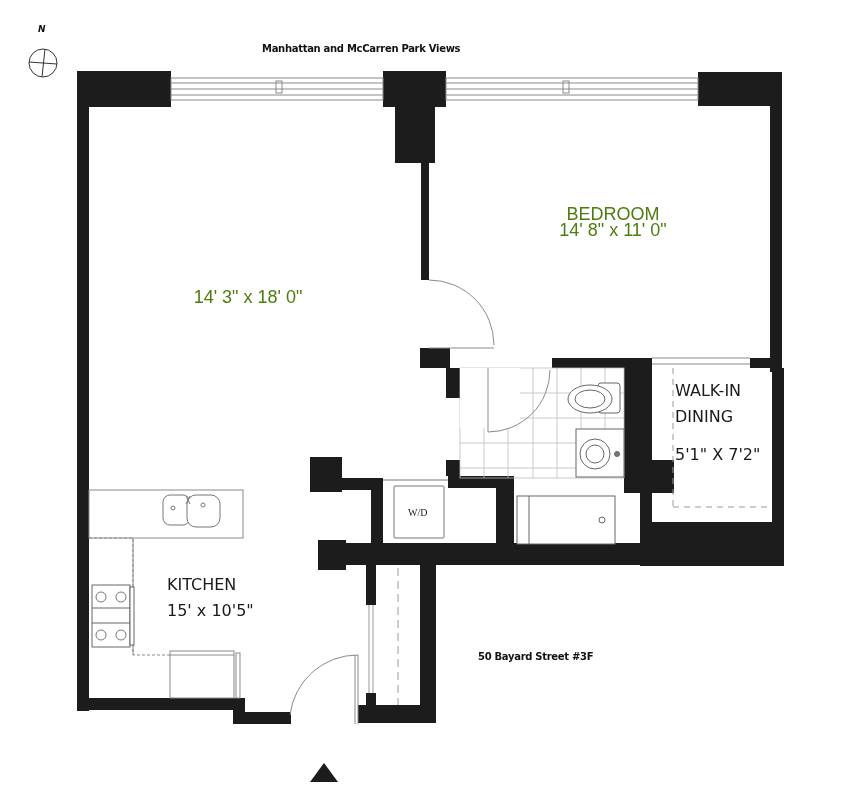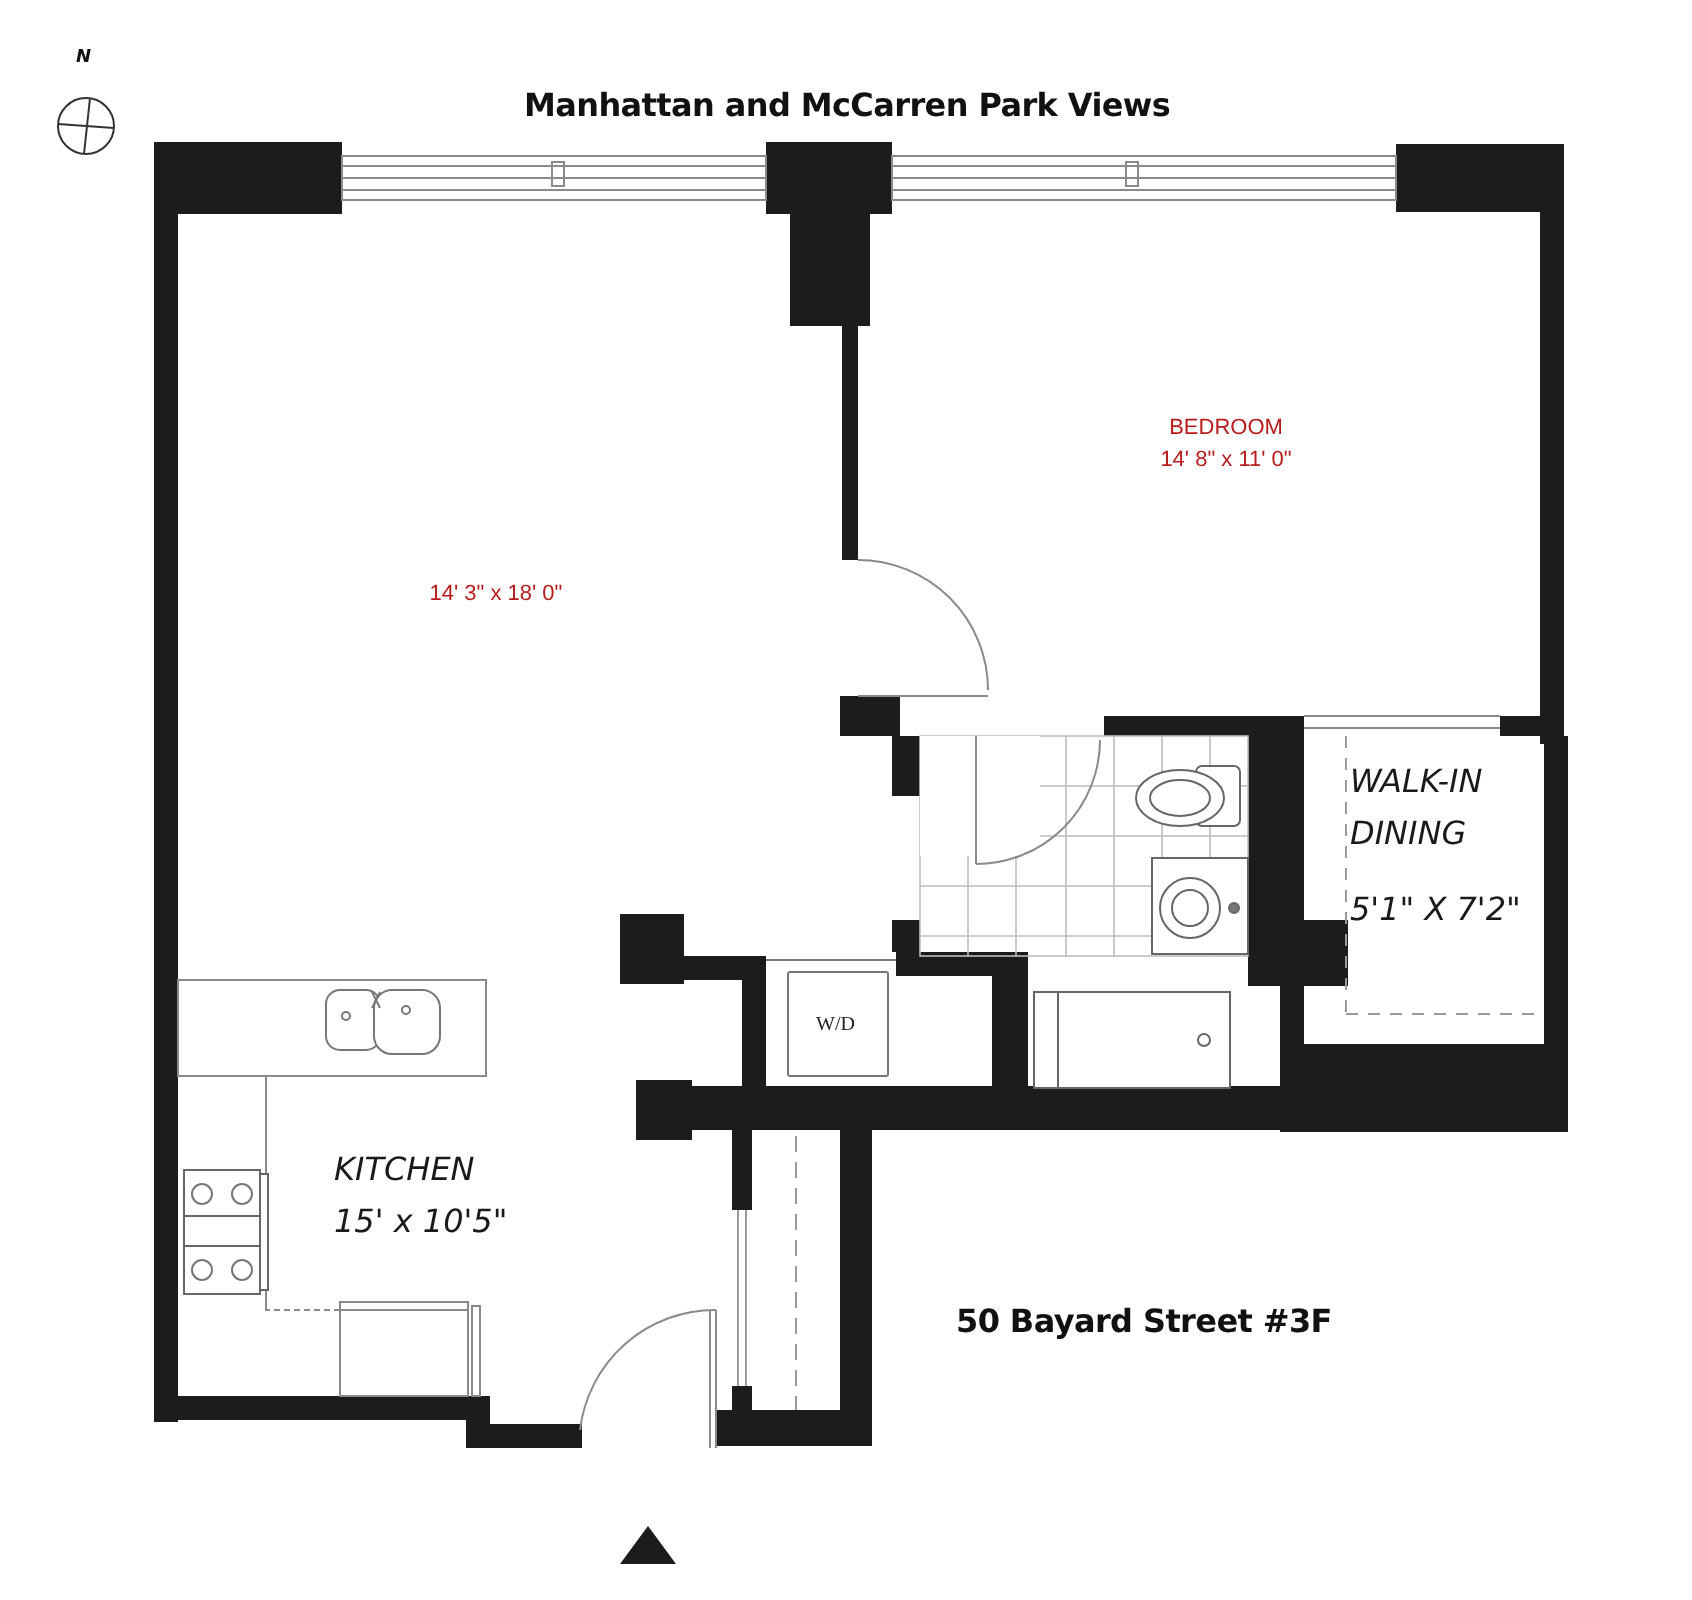--- a/index.html
+++ b/index.html
@@ -1,21 +1,21 @@
 <!DOCTYPE html>
 <html><head>
   <meta charset="utf-8">
   <style>
     html, body { margin: 0; padding: 0; background: #ffffff; }
     body { width: 846px; height: 800px; position: relative; overflow: hidden; font-family: "DejaVu Sans", sans-serif; color: #111; }
     #plan { position: absolute; left: 0; top: 0; width: 846px; height: 800px; }
     .lbl { position: absolute; white-space: nowrap; text-align: center; }
-    .title { font-family: "DejaVu Sans", sans-serif; font-weight: bold; font-size: 16px; letter-spacing: -0.3px; color: #111; }
-    .room { font-family: "Liberation Sans", sans-serif; font-size: 11px; line-height: 16px; color: #b91c1c; }
-    .room-big { font-family: "DejaVu Sans", sans-serif; font-size: 16px; line-height: 26px; color: #1a1a1a; text-align: left; font-style: italic; }
+    .title { font-family: "DejaVu Sans", sans-serif; font-weight: bold; font-size: 10px; letter-spacing: -0.3px; color: #111; }
+    .room { font-family: "Liberation Sans", sans-serif; font-size: 18px; line-height: 16px; color: #4d7c0f; }
+    .room-big { font-family: "DejaVu Sans", sans-serif; font-size: 16px; line-height: 26px; color: #1a1a1a; text-align: left; }
     .wd { font-family: Liberation Serif, serif; font-size: 10px; color: #222; }
     .compass-n { font-family: "DejaVu Sans", sans-serif; font-size: 9px; font-style: italic; font-weight: bold; }
   </style>
 </head>
 <body>
 
 <svg id="plan" viewBox="0 0 846 800" xmlns="http://www.w3.org/2000/svg">
 
   <g fill="none" stroke="#333" stroke-width="1">
     <circle cx="43" cy="63" r="14"></circle>

